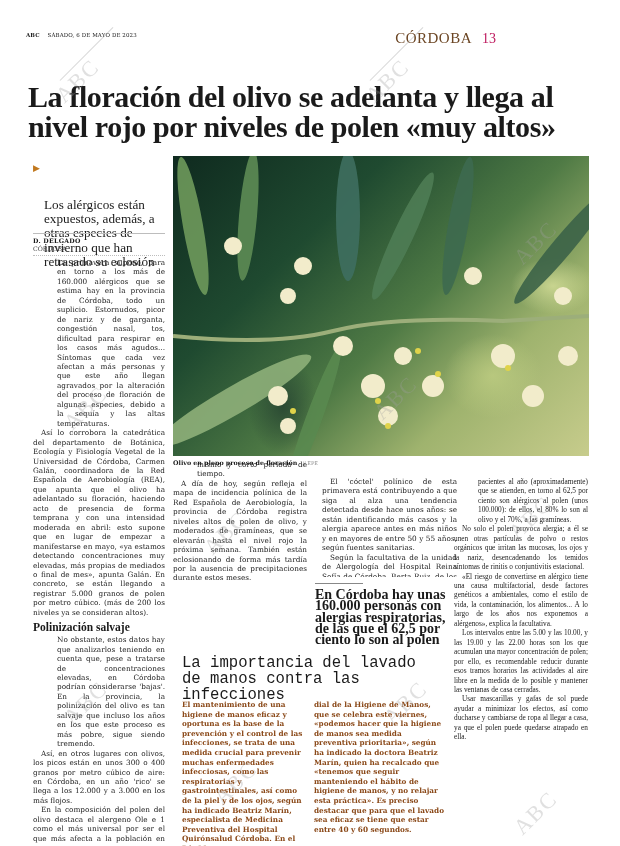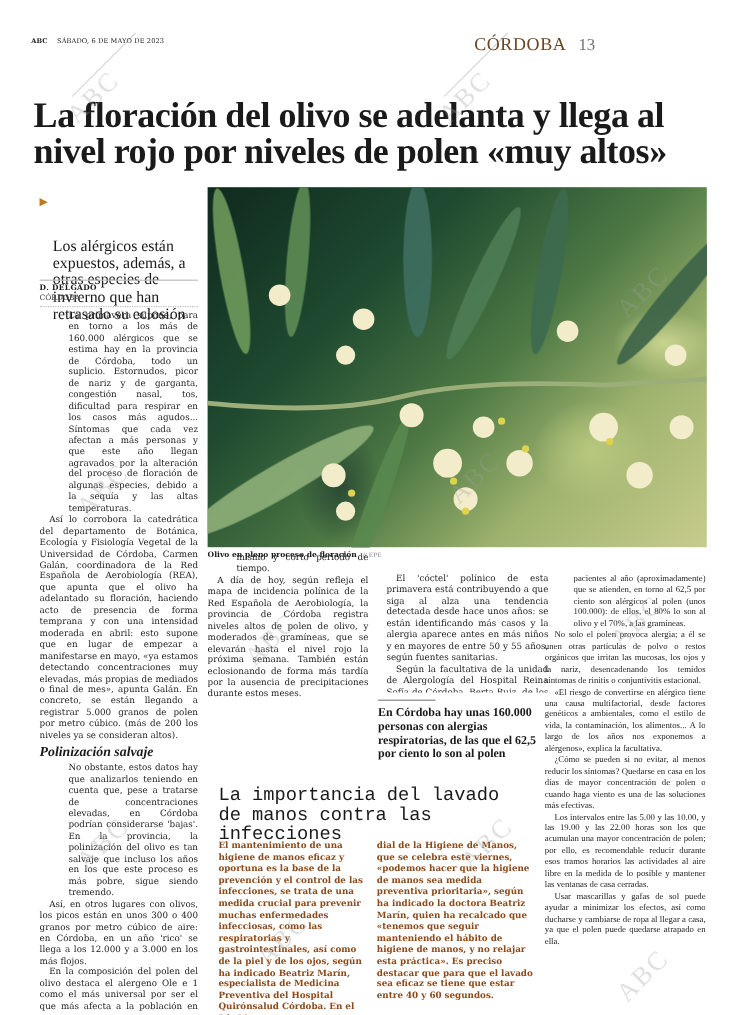--- a/index.html
+++ b/index.html
@@ -4,61 +4,61 @@
 <style>
   * { box-sizing: border-box; margin: 0; padding: 0; }
   html, body { width: 620px; height: 846px; background: #ffffff; overflow: hidden; }
   body { position: relative; font-family: "DejaVu Serif", serif; color: #1a1a1a; }
 
   .header { position: absolute; top: 0; left: 0; width: 620px; height: 50px; }
   .hdr-left { position: absolute; left: 26px; top: 32px; font-size: 5.5px; letter-spacing: 0.1px; color: #222; }
   .hdr-left .brand { font-weight: bold; margin-right: 6px; }
   .hdr-right { position: absolute; right: 124px; top: 29px; font-family: "Liberation Serif", serif; }
   .hdr-section { font-size: 15px; color: #6b4523; letter-spacing: 0.5px; }
-  .hdr-page { font-size: 14px; color: #737373; margin-left: 6px; }
+  .hdr-page { font-size: 14px; color: #be185d; margin-left: 6px; }
 
   .headline { position: absolute; left: 28px; top: 82px; width: 560px;
     font-family: "Liberation Serif", serif; font-weight: bold; font-size: 30px;
     line-height: 30px; color: #1a1a1a; letter-spacing: -0.4px; }
 
   .subhead { position: absolute; left: 33px; top: 160px; width: 132px;
     font-family: "Liberation Serif", serif; font-size: 13.2px; line-height: 14.2px; color: #1a1a1a; }
   .subhead .arrow { position: absolute; left: 0; top: 1px; color: #c1781e; font-size: 9px; }
   .subhead .txt { display: block; padding-left: 11px; margin-top: 38px; }
 
   .rule-a { position: absolute; left: 33px; top: 233px; width: 132px; height: 1px; background: #bdbdbd; }
   .byline { position: absolute; left: 33px; top: 237px; font-size: 6.2px; line-height: 8px; }
   .byline .author { font-weight: bold; letter-spacing: 0.3px; }
   .byline .place { color: #444; }
   .rule-b { position: absolute; left: 33px; top: 255px; width: 132px; height: 1px; border-top: 1px dotted #bdbdbd; }
 
   .col { position: absolute; font-size: 7.3px; line-height: 9.45px; text-align: justify; color: #222; }
   .col p { text-indent: 8px; }
   .col p.noindent { text-indent: 0; margin-left: 24px; }
-  .col h3 { font-family: "Liberation Serif", serif; font-weight: bold; font-size: 11.5px; line-height: 13px; margin-top: 4px; margin-bottom: 1px; color: #1a1a1a; font-style: italic; }
+  .col h3 { font-family: "Liberation Serif", serif; font-weight: bold; font-size: 11.5px; line-height: 13px; margin-top: 4px; margin-bottom: 1px; color: #1a1a1a; }
 
   .c1 { left: 33px; top: 258px; width: 132px; height: 585px; overflow: hidden; }
   .c2 { left: 173px; top: 460px; width: 134px; height: 140px; overflow: hidden; }
   .c3 { left: 322px; top: 477px; width: 135px; height: 100px; overflow: hidden; }
   .c4 { left: 454px; top: 477px; width: 134px; height: 366px; overflow: hidden; font-family: Liberation Serif, serif; }
 
   .photo { position: absolute; left: 173px; top: 156px; width: 416px; height: 300px; overflow: hidden;
     background:
       radial-gradient(ellipse 60px 40px at 380px 130px, rgba(210,220,150,0.85), transparent 70%),
       radial-gradient(ellipse 70px 60px at 320px 220px, rgba(190,205,130,0.8), transparent 70%),
       radial-gradient(ellipse 50px 70px at 110px 250px, rgba(40,70,50,0.9), transparent 70%),
       linear-gradient(135deg, #0f2a1f 0%, #1f4a30 30%, #4f7a45 55%, #9fb36e 75%, #c7cc8c 100%); }
   .photo svg { position: absolute; left: 0; top: 0; }
   .caption { position: absolute; left: 173px; top: 459px; font-size: 6.3px; }
   .caption .cap-text { font-weight: bold; color: #1a1a1a; }
   .caption .credit { color: #888; font-size: 5px; margin-left: 3px; }
 
   .quote-rule { position: absolute; left: 315px; top: 583px; width: 48px; height: 1px; background: #888; }
   .quote { position: absolute; left: 315px; top: 589px; width: 135px;
-    font-family: "Liberation Serif", serif; font-weight: bold; font-size: 10px; line-height: 11.3px; color: #1a1a1a; }
+    font-family: "Liberation Serif", serif; font-weight: bold; font-size: 14px; line-height: 11.3px; color: #1a1a1a; }
 
   .box-title { position: absolute; left: 182px; top: 655px; width: 260px;
     font-family: Liberation Mono, monospace; font-size: 15.6px; line-height: 16px; color: #1a1a1a; }
   .box-col { position: absolute; top: 700px; font-size: 7.3px; line-height: 9.6px; font-weight: bold; color: #8b4a1a; }
   .bc1 { left: 182px; width: 125px; }
   .bc2 { left: 314px; width: 132px; }
 
   .wm { position: absolute; font-family: "Liberation Serif", serif; font-size: 22px; color: rgba(160,160,160,0.32);
     transform: rotate(-45deg); letter-spacing: 2px; pointer-events: none; }
   .wm-line { position: absolute; height: 1px; background: rgba(140,140,140,0.35); transform-origin: left center; transform: rotate(-45deg); pointer-events: none; }
@@ -158,21 +158,20 @@
   <p>Según la facultativa de la unidad de Alergología del Hospital Reina Sofía de Córdoba, Berta Ruiz, de los 4.000</p>
 </div>
 
 <div class="quote-rule"></div>
 <div class="quote">En Córdoba hay unas 160.000 personas con alergias respiratorias, de las que el 62,5 por ciento lo son al polen</div>
 
 <div class="col c4">
   <p class="noindent">pacientes al año (aproximadamente) que se atienden, en torno al 62,5 por ciento son alérgicos al polen (unos 100.000): de ellos, el 80% lo son al olivo y el 70%, a las gramíneas.</p>
   <p>No solo el polen provoca alergia; a él se unen otras partículas de polvo o restos orgánicos que irritan las mucosas, los ojos y la nariz, desencadenando los temidos síntomas de rinitis o conjuntivitis estacional.</p>
   <p>«El riesgo de convertirse en alérgico tiene una causa multifactorial, desde factores genéticos a ambientales, como el estilo de vida, la contaminación, los alimentos... A lo largo de los años nos exponemos a alérgenos», explica la facultativa.</p>
-  <p>¿Cómo se pueden si no evitar, al menos reducir los síntomas? Quedarse en casa en los días de mayor concentración de polen o cuando haga viento es una de las soluciones más efectivas.</p>
   <p>Los intervalos entre las 5.00 y las 10.00, y las 19.00 y las 22.00 horas son los que acumulan una mayor concentración de polen; por ello, es recomendable reducir durante esos tramos horarios las actividades al aire libre en la medida de lo posible y mantener las ventanas de casa cerradas.</p>
   <p>Usar mascarillas y gafas de sol puede ayudar a minimizar los efectos, así como ducharse y cambiarse de ropa al llegar a casa, ya que el polen puede quedarse atrapado en ella.</p>
 </div>
 
 <div class="box-title">La importancia del lavado de manos contra las infecciones</div>
 <div class="box-col bc1">El mantenimiento de una higiene de manos eficaz y oportuna es la base de la prevención y el control de las infecciones, se trata de una medida crucial para prevenir muchas enfermedades infecciosas, como las respiratorias y gastrointestinales, así como de la piel y de los ojos, según ha indicado Beatriz Marín, especialista de Medicina Preventiva del Hospital Quirónsalud Córdoba. En el Día Mun-</div>
 <div class="box-col bc2">dial de la Higiene de Manos, que se celebra este viernes, «podemos hacer que la higiene de manos sea medida preventiva prioritaria», según ha indicado la doctora Beatriz Marín, quien ha recalcado que «tenemos que seguir manteniendo el hábito de higiene de manos, y no relajar esta práctica». Es preciso destacar que para que el lavado sea eficaz se tiene que estar entre 40 y 60 segundos.</div>
 
 <div class="wm-line" style="left:60px;top:80px;width:75px;"></div>
 <div class="wm" style="left:52px;top:68px;">ABC</div>

